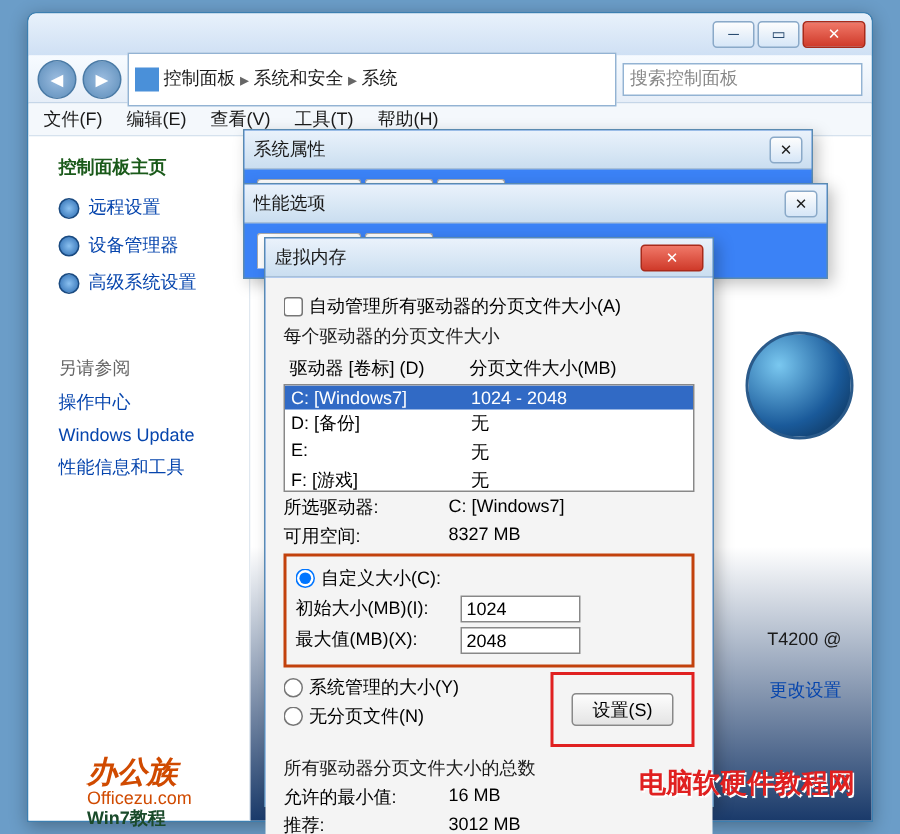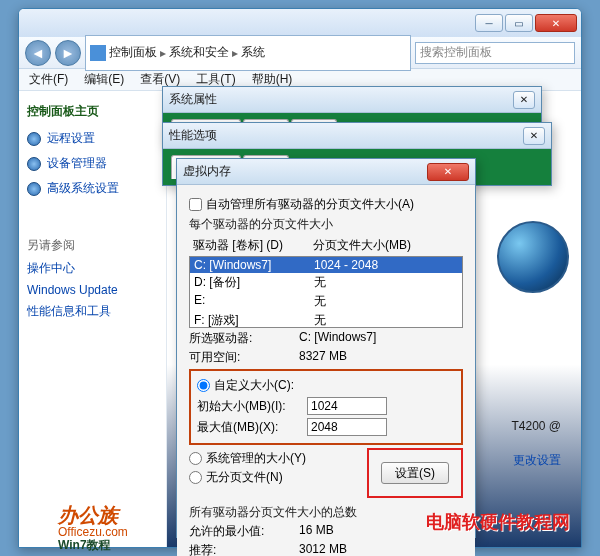--- a/index.html
+++ b/index.html
@@ -12,32 +12,32 @@
 .navbar{height:32px;background:linear-gradient(#f7fbff,#e6eef8);display:flex;align-items:center;padding:0 6px;gap:4px;border-bottom:1px solid #c5d6e8}
 .navbtn{width:26px;height:26px;border-radius:50%;background:radial-gradient(#9cbde0,#5b8cb9);border:1px solid #4a7aa5;display:flex;align-items:center;justify-content:center;color:#fff;font-size:14px}
 .addrbar{flex:1;height:22px;background:#fff;border:1px solid #93b3d3;display:flex;align-items:center;padding:17px 4px;gap:3px}
 .addrbar .ico{width:16px;height:16px;background:#4a90d9;display:inline-block}
 .addrbar .crumb{color:#1a1a1a}
 .addrbar .sep{color:#666}
 .searchbar{width:160px;height:22px;background:#fff;border:1px solid #93b3d3;display:flex;align-items:center;padding:0 4px;color:#888}
 .menubar{height:22px;background:#f4f8fc;display:flex;align-items:center;gap:16px;padding:0 10px;border-bottom:1px solid #d6e2ee}
 .menubar span{color:#1a1a1a}
 .content{display:flex;height:calc(100% - 82px)}
-.sidebar{width:148px;background:#fff;padding:12px 8px;border-right:1px solid #e0e8f0}
+.sidebar{width:148px;background:#fff;padding:12px 20px;border-right:1px solid #e0e8f0}
 .side-title{color:#1a5a1a;font-weight:bold;margin-bottom:10px;font-size:12px}
 .side-link{display:flex;align-items:center;gap:6px;margin:8px 0;color:#0645ad;cursor:pointer}
 .side-link .bullet{width:14px;height:14px;border-radius:50%;background:radial-gradient(#7fd87a,#2a8a2a);border:1px solid #1a6a1a;flex-shrink:0}
 .side-link.blue .bullet{background:radial-gradient(#8ac0f0,#2a6ab0);border-color:#1a4a80}
 .side-section{margin-top:40px;color:#666;font-size:11px}
 .side-section a{display:block;color:#0645ad;margin:6px 0}
 .mainpane{flex:1;background:linear-gradient(to bottom,#fff 60%,#1a3a6a);position:relative}
 .orb{position:absolute;right:12px;top:130px;width:72px;height:72px;border-radius:50%;background:radial-gradient(circle at 30% 30%,#7ac8f0,#1a5a9a 60%,#0a2a4a);border:2px solid #2a5a8a}
 .cpu{position:absolute;right:20px;top:328px;color:#1a1a1a}
 .change{position:absolute;right:20px;bottom:78px;color:#0645ad}
-.dialog{position:absolute;background:#15803d;border:1px solid #5a8ab0;box-shadow:3px 3px 10px rgba(0,0,0,.25)}
+.dialog{position:absolute;background:#3b82f6;border:1px solid #5a8ab0;box-shadow:3px 3px 10px rgba(0,0,0,.25)}
 .dlg-title{height:26px;background:linear-gradient(#eaf2fb,#cadef0);display:flex;align-items:center;justify-content:space-between;padding:0 6px;font-size:12px;color:#1a1a1a;border-bottom:1px solid #a8c0d8}
 .dlg-close{width:22px;height:18px;border:1px solid #8aa9c8;background:linear-gradient(#fdfdfd,#d6e6f7);border-radius:3px;display:flex;align-items:center;justify-content:center;font-size:10px}
 .dlg-close.x{background:linear-gradient(#f07868,#cf3a2a);color:#fff;border-color:#a82a1a;width:42px}
 .dlg1{left:162px;top:86px;width:380px;height:60px}
 .dlg2{left:162px;top:122px;width:390px;height:64px}
 .dlg3{left:176px;top:158px;width:300px;height:380px}
 .tabs{display:flex;gap:2px;padding:6px 8px 0}
 .tab{padding:3px 10px;background:#fff;border:1px solid #aaa;border-bottom:none;border-radius:3px 3px 0 0}
 .dlg3 .body{padding:8px 12px;background:#f4f4f4}
 .chk{display:flex;align-items:center;gap:4px;margin:3px 0}
@@ -47,21 +47,21 @@
 .drive-head span:first-child{width:120px}
 .drivelist{border:1px solid #888;background:#fff;height:72px;overflow:hidden;font-family:SimSun,monospace}
 .drivelist .row{display:flex;padding:1px 4px}
 .drivelist .row span:first-child{width:120px}
 .drivelist .row.sel{background:#316ac5;color:#fff}
 .info-row{display:flex;margin:2px 0}
 .info-row .k{width:110px}
 .customblk{border:2px solid #c2410c;padding:4px 6px;margin:3px 0}
 .rad{display:flex;align-items:center;gap:4px;margin:2px 0}
 .rad input{width:13px;height:13px}
-.field{display:flex;align-items:center;margin:3px 0}
+.field{display:flex;align-items:flex-start;margin:3px 0}
 .field .k{width:110px}
 .field input{width:80px;height:18px;border:1px solid #888;padding:0 3px;background:#fff}
 .setbtn{border:2px solid #e02020;padding:12px;display:inline-block}
 .btn{min-width:68px;height:22px;border:1px solid #888;background:linear-gradient(#fdfdfd,#e4e4e4);border-radius:3px;padding:0 10px}
 .logo{position:absolute;left:58px;bottom:4px;font-size:11px;color:#d04a00;line-height:1.1}
 .logo .l1{font-size:20px;font-weight:bold;font-style:italic}
 .logo .l3{color:#1a4a2a;font-weight:bold}
 .wm{position:absolute;right:30px;bottom:22px;font-size:18px;font-weight:bold;color:#e02020;text-shadow:1px 1px #fff}
 </style>
 </head>

